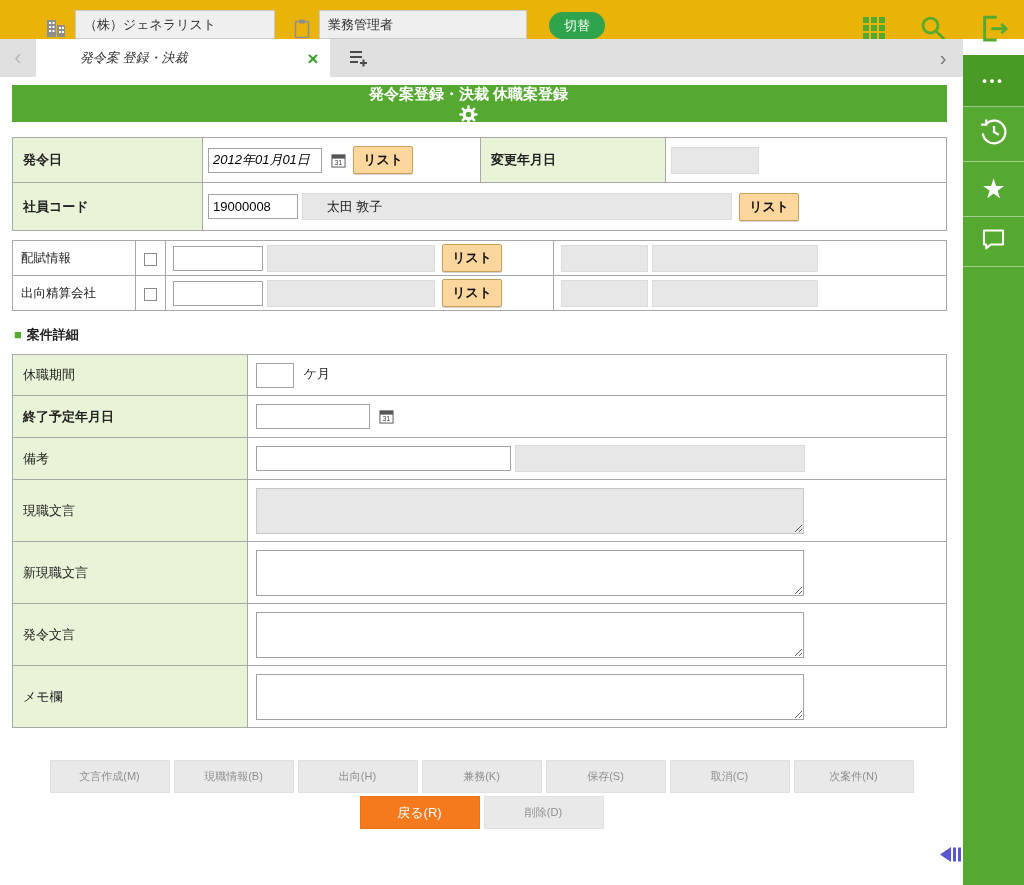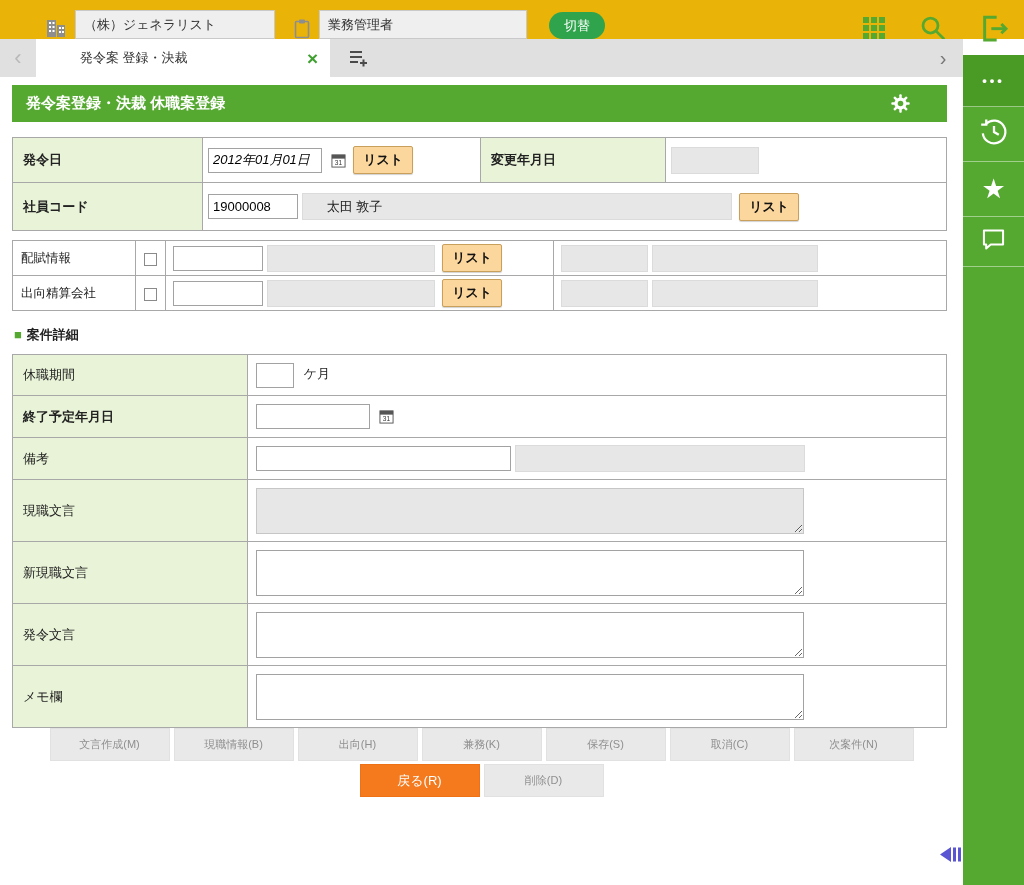--- a/index.html
+++ b/index.html
@@ -16,51 +16,51 @@
   .clip-ic { margin-left:18px; }
   .role-in { width:208px; margin-left:8px; }
   .switch-btn { margin-left:22px; background:#2fa44d; color:#fff; border:none; border-radius:14px; height:27px; padding:0 15px; font-size:13px; cursor:pointer; font-family:inherit; }
   .top-right { position:absolute; right:14px; top:0; height:55px; display:flex; align-items:center; gap:30px; }
   .top-right .hicon { cursor:pointer; }
   
   .tabbar { height:38px; width:963px; background:#e0e0e0; display:flex; align-items:stretch; position:relative; }
   .chev { width:36px; display:flex; align-items:center; justify-content:center; font-size:22px; cursor:pointer; }
   .chev.left { color:#b9b9b9; }
   .chev.right { position:absolute; right:2px; top:0; height:38px; color:#767676; font-size:20px; }
-  .tab { width:294px; background:#fff; display:flex; align-items:center; font-size:13px; color:#333; padding:0 12px 0 44px; cursor:pointer; }
+  .tab { width:294px; background:#fff; display:flex; align-items:center; font-size:13px; color:#333; padding:0 12px 0 44px; cursor:pointer;font-style:italic; }
   .tab-label { flex:1; }
   .tab-close { color:#3fa030; font-size:19px; font-weight:bold; line-height:1; cursor:pointer; }
   .add-tab { margin-left:17px; display:flex; align-items:center; cursor:pointer; }
   
   .sidebar { position:absolute; top:55px; right:0; width:61px; height:830px; background:#55a930; z-index:3; }
   .sb-item { height:55px; display:flex; align-items:center; justify-content:center; border-bottom:1px solid rgba(255,255,255,.45); cursor:pointer; }
   .sb-item.more { background:#4a9a26; height:52px; color:#fff; font-size:13px; font-weight:bold; letter-spacing:3px; }
   .sb-item.bubble { height:50px; }
   .star-glyph { color:#fff; font-size:27px; line-height:1; }
   
   .content { width:963px; position:relative; z-index:1; }
-  .titlebar { margin:8px 16px 15px 12px; height:37px; background:#55a930; color:#fff; display:flex; align-items:center; justify-content:space-between; font-size:15px; font-weight:bold; padding:0 36px 0 14px; }
+  .titlebar { margin:8px 16px 15px 12px; height:37px; background:#55a930; color:#fff; display:flex; align-items:center; justify-content:space-between; font-size:15px; font-weight:bold; padding:0 36px 0 14px;flex-direction:column; }
   .gear { display:inline-flex; cursor:pointer; }
   table { border-collapse:collapse; table-layout:fixed; }
   .ftable, .dtable { width:935px; margin-left:12px; }
   .ftable td, .dtable td { border:1px solid #a8a8a8; font-size:13px; vertical-align:middle; padding-left:5px; }
   .t1 { margin-bottom:9px; }
   .t2 { margin-bottom:15px; }
   td.lbl { background:#e8f3d7; padding-left:10px; }
   .bold { font-weight:bold; }
   td.plain-lbl { padding-left:8px; font-size:12.5px; }
   td.chk-cell { text-align:center; padding-left:0; }
   .txt { height:25px; border:1px solid #a2a2a2; font-size:13px; padding:0 4px; vertical-align:middle; font-family:inherit; background:#fff; }
   .gray-box { display:inline-block; height:27px; background:#e7e7e7; border:1px solid #dbdbdb; vertical-align:middle; line-height:25px; padding:0 24px; font-size:13px; color:#222; overflow:hidden; white-space:nowrap; }
   .list-btn { height:28px; background:#fbd79e; border:1px solid #c9a05b; border-radius:2px; font-weight:bold; font-size:13px; padding:0 9px; vertical-align:middle; margin-left:4px; cursor:pointer; box-shadow:0 1px 1px rgba(0,0,0,.18); font-family:inherit; color:#111; }
   .checkbox { display:inline-block; width:13px; height:13px; background:#fff; border:1px solid #8a8a8a; vertical-align:middle; cursor:pointer; }
   .cal { display:inline-flex; vertical-align:middle; margin-left:5px; cursor:pointer; }
   .section-line { margin:0 0 10px 14px; font-size:13px; font-weight:bold; color:#222; }
   .sq { color:#55a930; margin-right:5px; }
-  .dtable { }
+  .dtable { margin-bottom:32px; }
   .dtable td.lbl { width:235px; }
   .dtable td.cnt { padding-left:8px; }
   .ta { display:block; width:548px; height:46px; border:1px solid #a2a2a2; resize:both; font-size:13px; margin:7px 0 6px 0; font-family:inherit; background:#fff; }
   .ta.grayta { background:#e7e7e7; border-color:#c6c6c6; }
   .unit { margin-left:6px; }
   
   .btn-row { width:963px; display:flex; justify-content:center; gap:4px; }
   .btn-row.r2 { margin-top:3px; }
   .gray-btn { width:120px; height:33px; background:#e9e9e9; border:1px solid #e1e1e1; color:#8f8f8f; font-size:11px; cursor:pointer; font-family:inherit; }
   .orange-btn { width:120px; height:33px; background:#f5791d; border:1px solid #ee7115; color:#fff; font-size:13px; cursor:pointer; font-family:inherit; }

